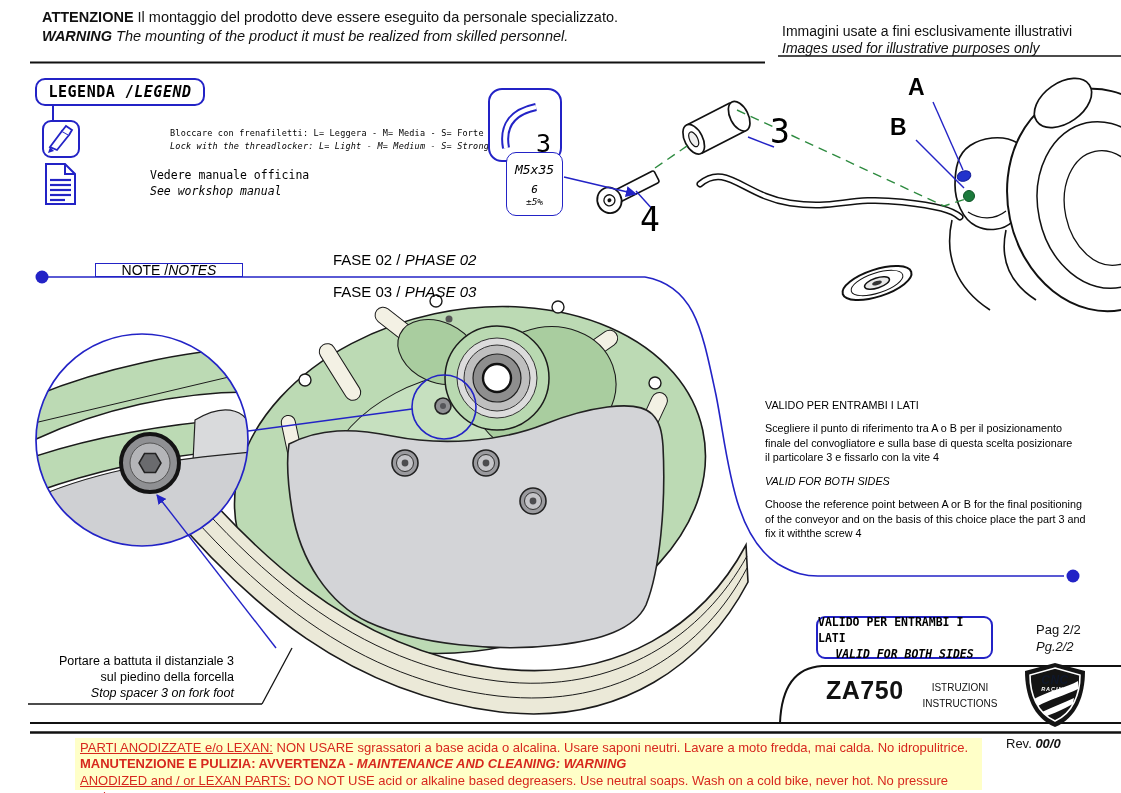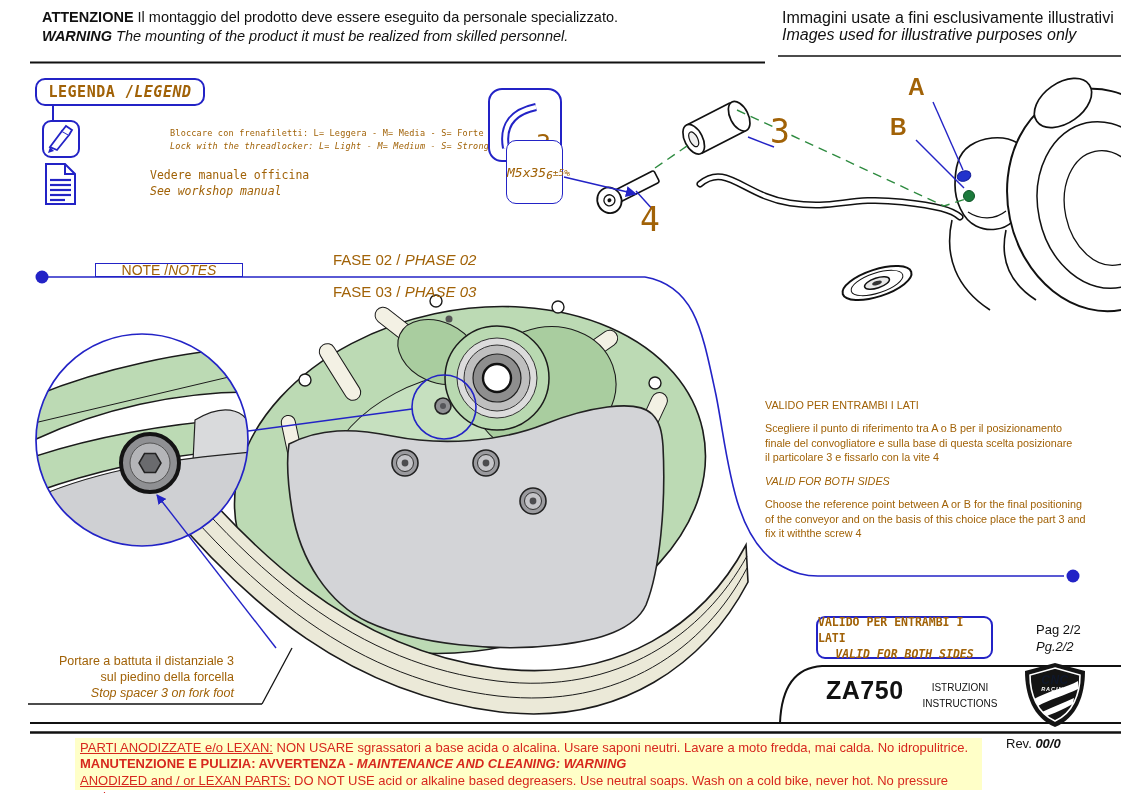--- a/index.html
+++ b/index.html
@@ -5,46 +5,46 @@
   *{box-sizing:border-box;margin:0;padding:0}
   html,body{background:#888}
   .page{position:relative;width:1121px;height:793px;background:#fff;overflow:hidden;
         font-family:"Liberation Sans",sans-serif;color:#111;margin:0 auto}
   .abs{position:absolute}
   .bg{z-index:0}
   svg.art{position:absolute;left:0;top:0;z-index:1}
   .txt{z-index:2}
   .b{font-weight:bold}
   .i{font-style:italic}
-  .blue{color:#a16207}
+  .blue{color:#000000}
   .red{color:#d7281e}
   .mono{font-family:"DejaVu Sans Mono",monospace}
   .u{text-decoration:underline}
   .pre{white-space:pre-line}
   
   .hdr-left{left:42px;top:8px;font-size:14.5px;line-height:19px}
-  .hdr-right{left:782px;top:9px;font-size:16px;line-height:17px}
+  .hdr-right{left:782px;top:23px;font-size:14px;line-height:17px}
   
   .legend-box{left:35px;top:78px;width:170px;height:28px;border:2.2px solid #2323c6;border-radius:10px;
               display:flex;align-items:center;justify-content:center;font-size:15px;font-weight:bold;letter-spacing:.5px}
   .legend-connector{left:52px;top:104px;width:0;height:18px;border-left:2px solid #2323c6}
   .legend-icon1{left:42px;top:120px;width:38px;height:38px;border:2.2px solid #2323c6;border-radius:9px;
                 display:flex;align-items:center;justify-content:center;background:#fff}
   .legend-t1{left:170px;top:127px;font-size:8.5px;line-height:13px;letter-spacing:.2px}
   .legend-icon2{left:45px;top:163px}
   .legend-t2{left:150px;top:167px;font-size:11.5px;line-height:16px}
   
   .note-box{left:95px;top:263px;width:148px;height:14px;border:1.6px solid #2323c6;background:#fff;
             display:flex;align-items:center;justify-content:center;font-size:14px}
   .fase{left:333px;font-size:15px}
   
   .callout-box{left:488px;top:88px;width:74px;height:74px;border:2.4px solid #2323c6;border-radius:14px;background:#fff}
   .callout-num{position:absolute;right:9px;bottom:2px;font-size:25px}
-  .spec-box{left:506px;top:140px;width:57px;height:64px;border:1.8px solid #2323c6;border-radius:10px;background:#fff;
-            display:flex;flex-direction:row;align-items:center;justify-content:space-between}
+  .spec-box{left:506px;top:152px;width:57px;height:64px;border:1.8px solid #2323c6;border-radius:10px;background:#fff;
+            display:flex;flex-direction:column;align-items:center;justify-content:center}
   .lbl-big{font-size:33px}
   .lbl-ab{font-size:23px;font-weight:bold}
   
   .validity{left:765px;top:398px;width:335px;font-size:10.8px;line-height:14.3px}
   
   .spacer-note{left:30px;top:654px;width:204px;text-align:right;font-size:12.5px;line-height:15.8px}
   
   .valid-box{left:816px;top:616px;width:177px;height:43px;border:2.6px solid #2323c6;border-radius:9px;
              display:flex;flex-direction:column;align-items:center;justify-content:center;
              font-size:11.5px;font-weight:bold;line-height:16px}

